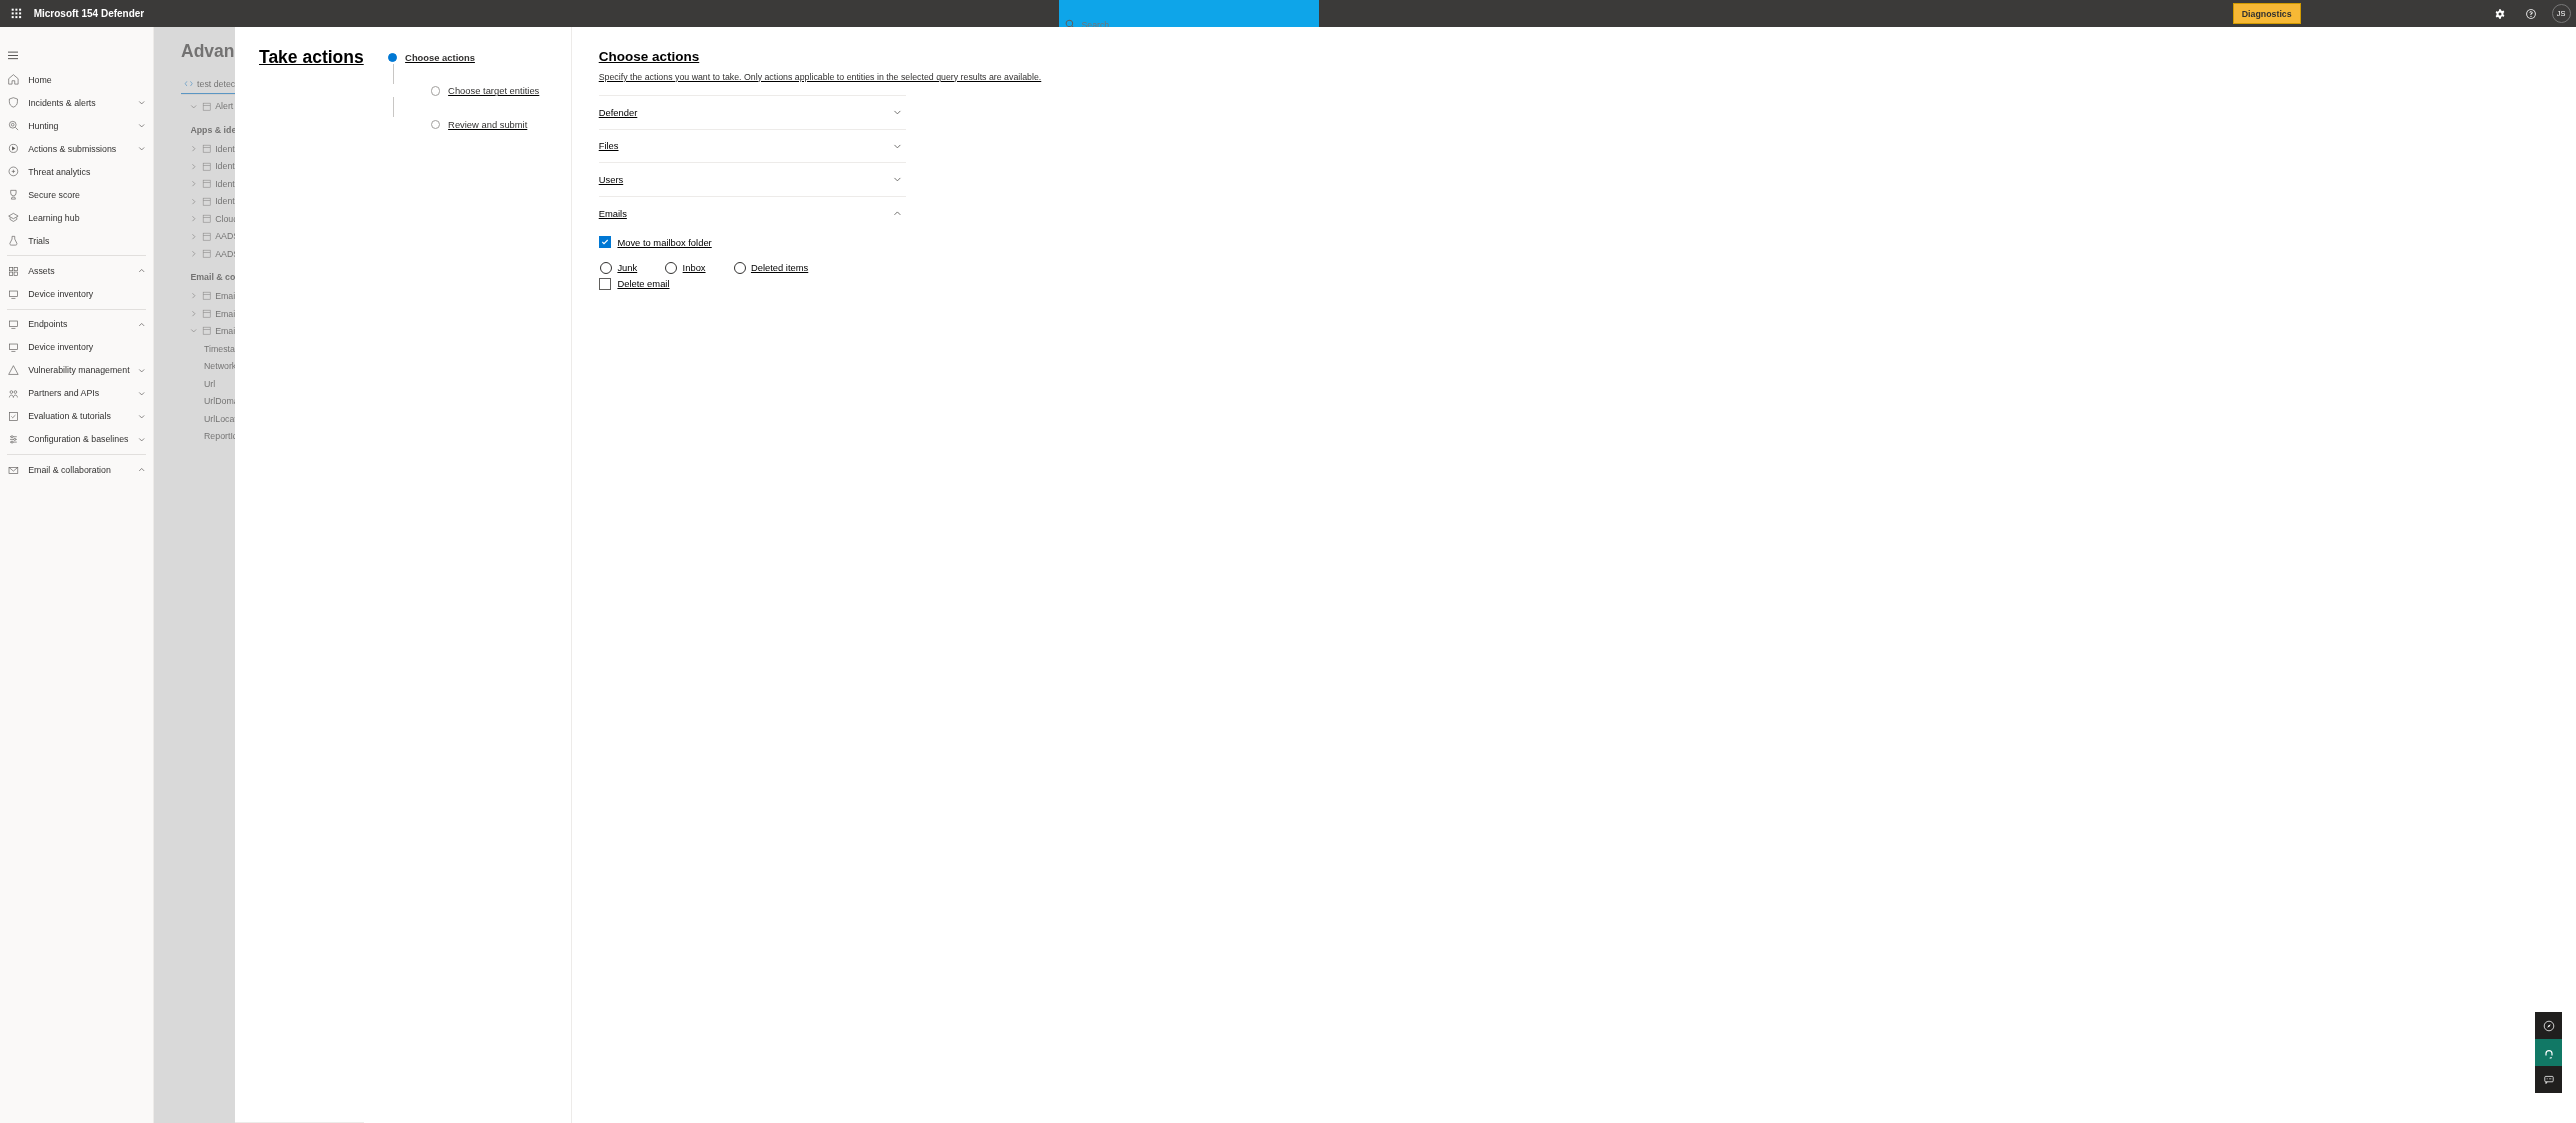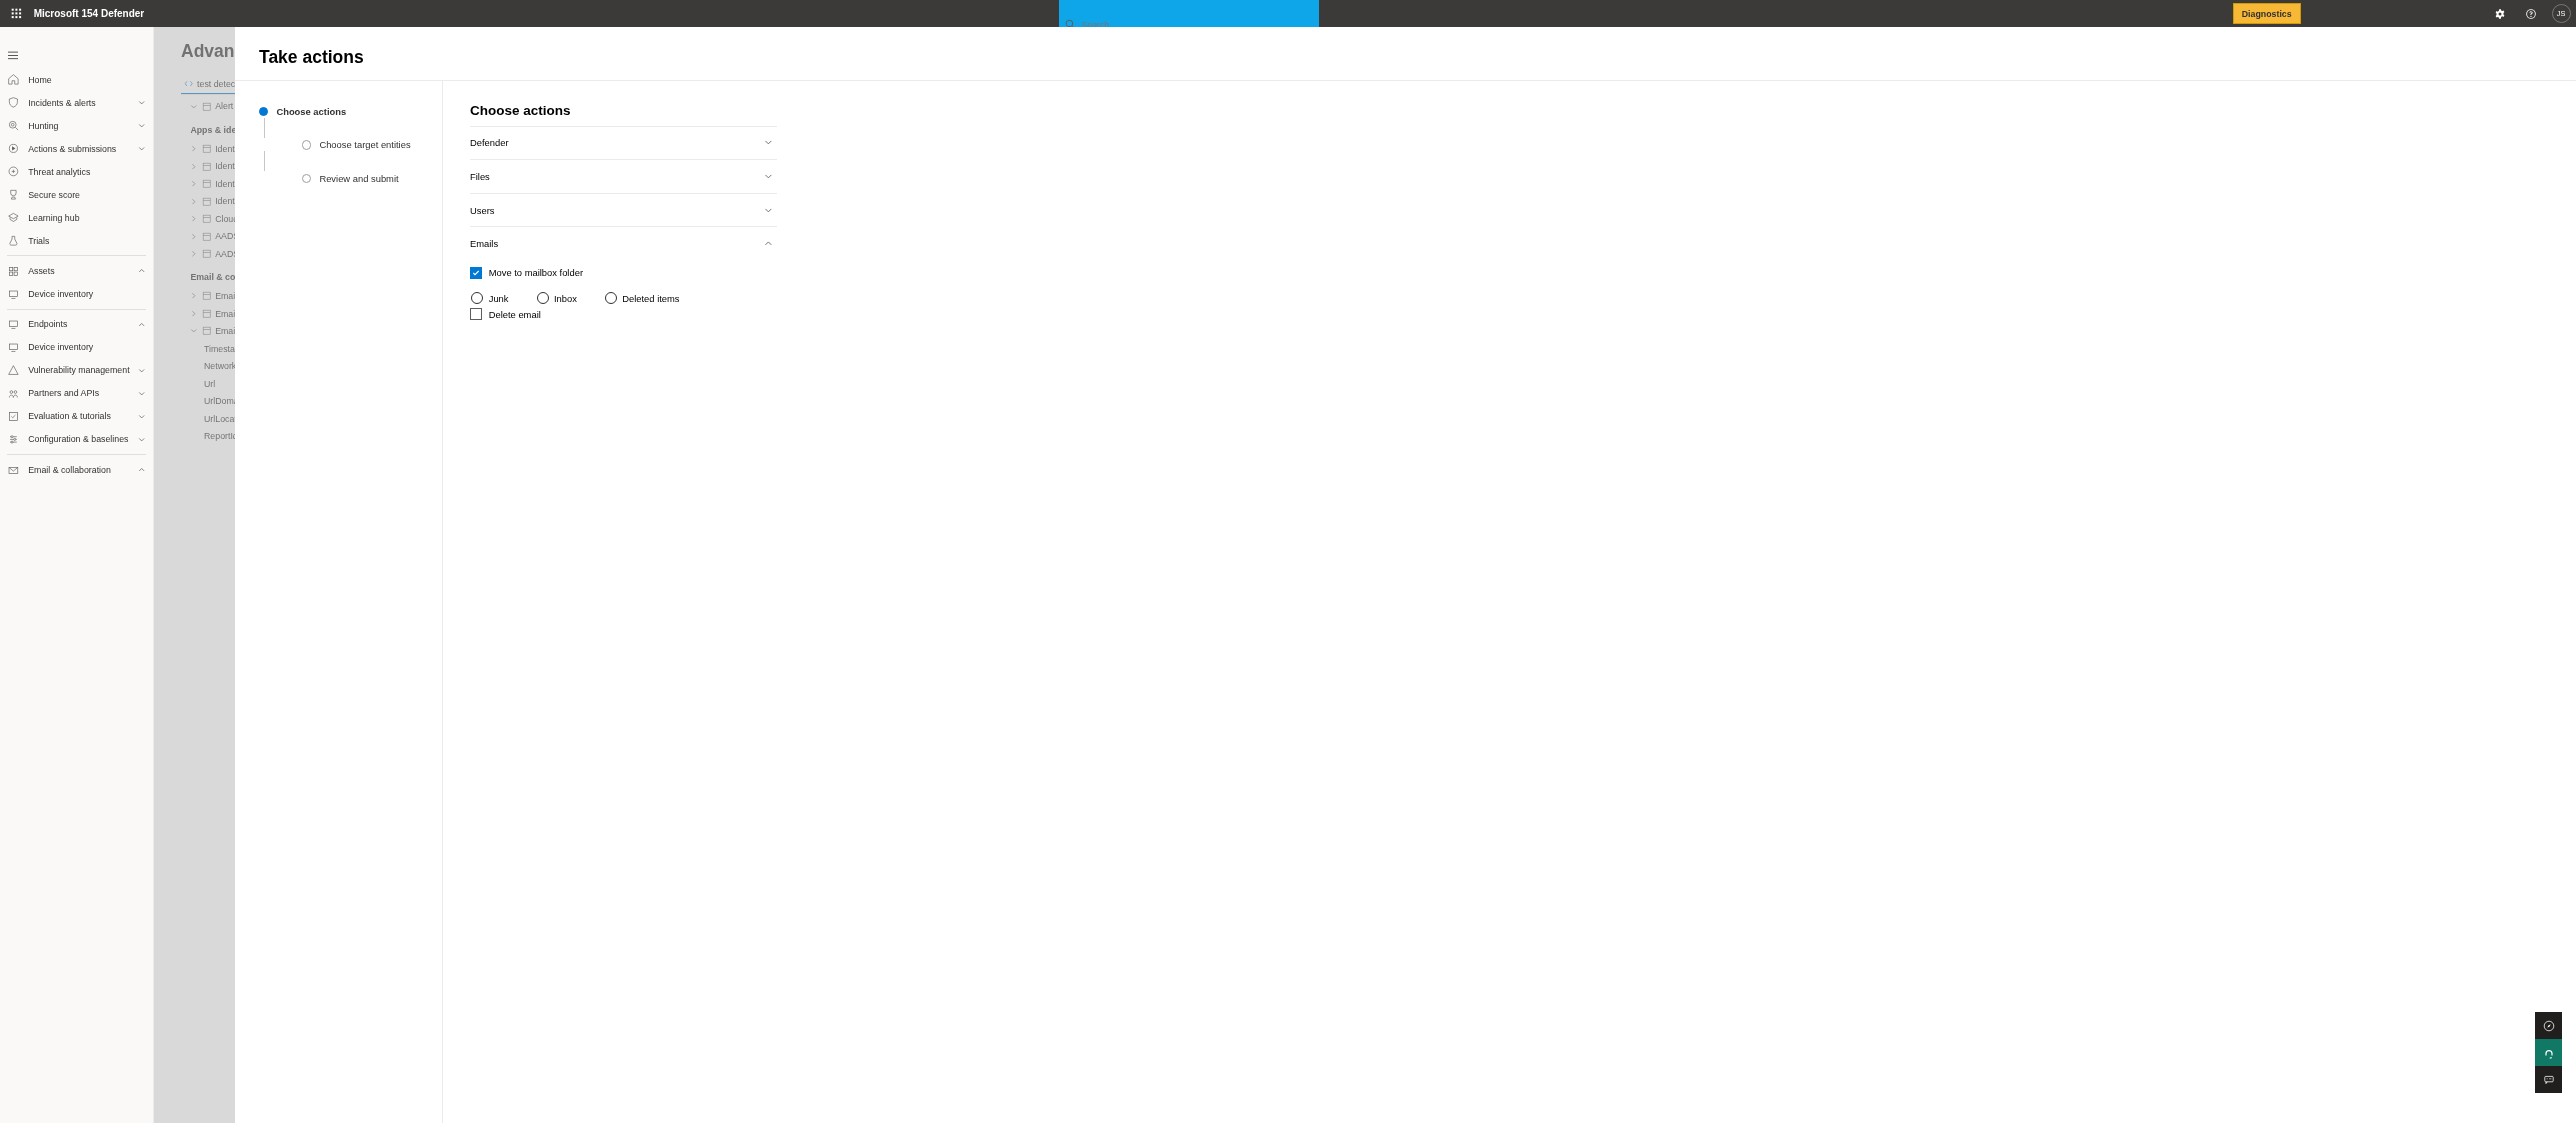--- a/index.html
+++ b/index.html
@@ -171,21 +171,22 @@
   
   .panel {
     position: absolute;
     top: 27px;
     left: 235px;
     right: 0;
     bottom: 0;
     background: #ffffff;
     z-index: 5;
     display: flex;
-    flex-direction: column;
+    flex-direction: row;
+    text-decoration: underline;
   }
   .panel-header {
     padding: 20px 0 12px 24px;
     font-size: 17.5px;
     font-weight: 600;
     border-bottom: 0.7px solid #edebe9;
   }
   .panel-body {
     flex:1; display:flex;
     overflow: hidden;
@@ -665,20 +666,21 @@
         <span>Choose target entities</span>
         <div class="step-line"></div>
       </div>
       <div class="step">
         <div class="bullet"></div>
         <span>Review and submit</span>
       </div>
     </div>
     <div class="panel-main">
       <h2>Choose actions</h2>
+      <p class="desc">Specify the actions you want to take. Only actions applicable to entities in the selected query results are available.</p>
       <div class="accordion">
         <div class="acc-item">
           <span>Defender</span>
           <svg class="acc-chev" viewBox="0 0 12 12">
               <path d="M2 4l4 4 4-4" fill="none" stroke="#605e5c" stroke-width="1.2"></path>
             </svg>
         </div>
         <div class="acc-item">
           <span>Files</span>
           <svg class="acc-chev" viewBox="0 0 12 12">

